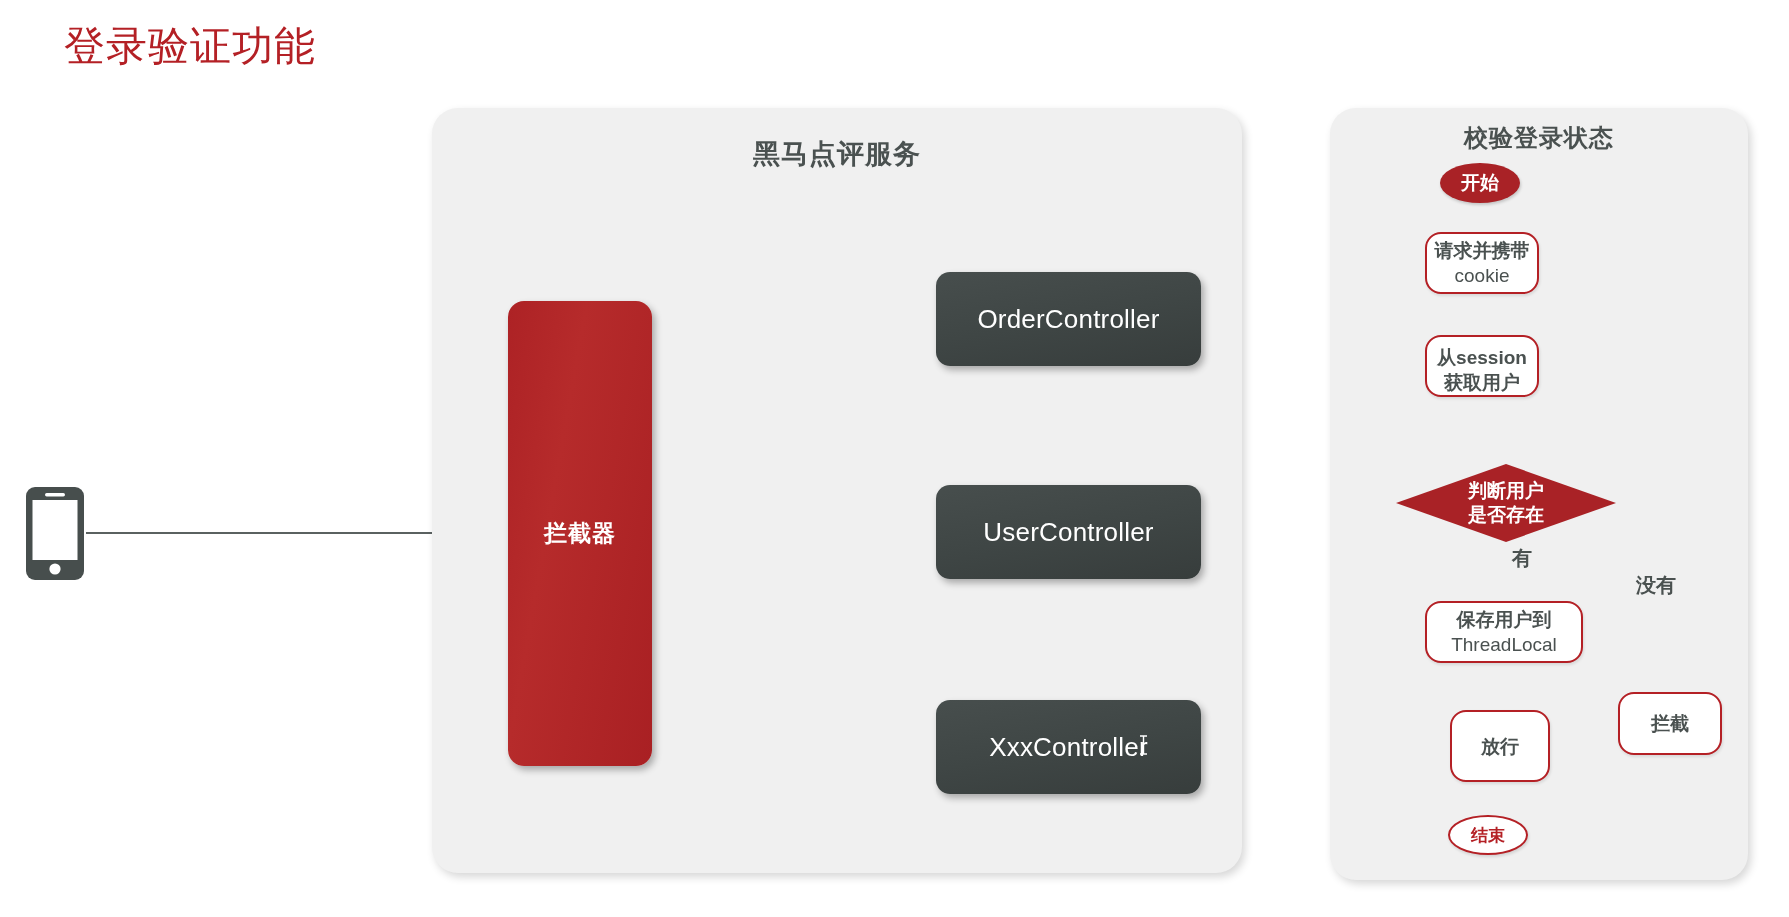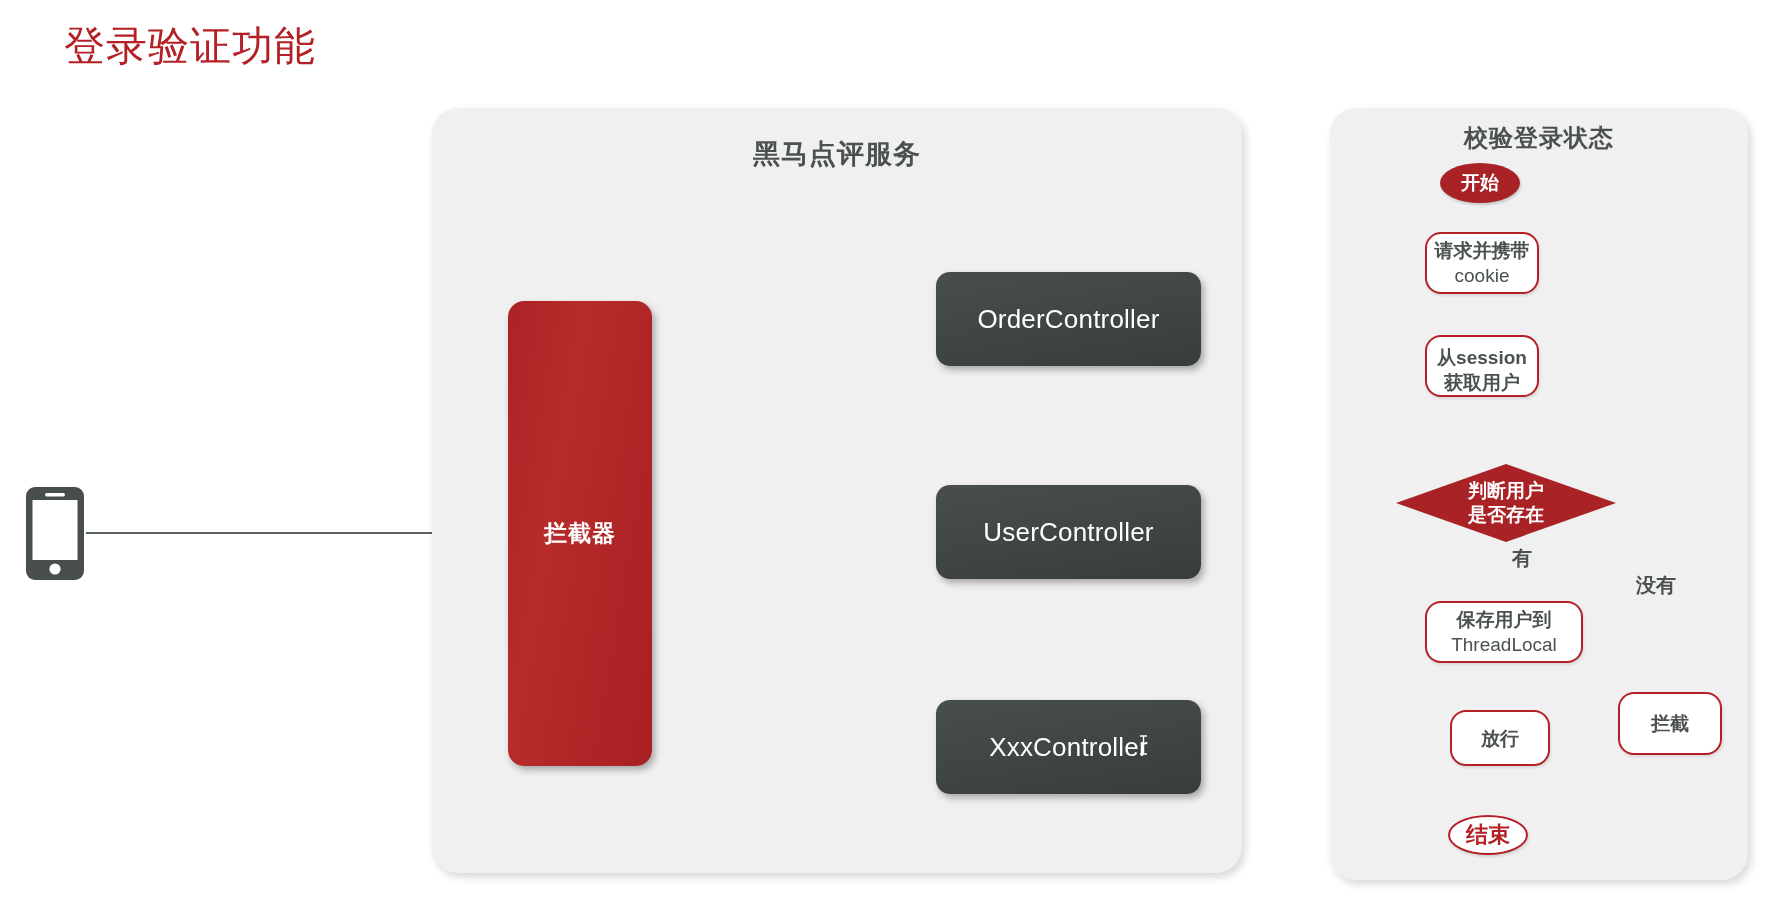--- a/index.html
+++ b/index.html
@@ -159,29 +159,29 @@
     color: #ffffff;
     font-size: 19px;
     font-weight: bold;
     box-shadow: 1px 2px 3px rgba(0,0,0,0.18);
   }
   .flow-terminal-end {
     background: #ffffff;
     border: 2px solid #b42025;
     border-radius: 50%;
     color: #b42025;
-    font-size: 22px;
+    font-size: 17px;
     font-weight: bold;
     box-shadow: 1px 2px 3px rgba(0,0,0,0.12);
   }
   #node-start   { left: 1440px; top: 163px; width: 80px;  height: 40px; }
   #node-request { left: 1425px; top: 232px; width: 114px; height: 62px; }
   #node-session { left: 1425px; top: 335px; width: 114px; height: 62px; align-items: flex-end; }
   #node-save    { left: 1425px; top: 592px; width: 158px; height: 62px; }
-  #node-pass    { left: 1450px; top: 710px; width: 100px; height: 56px; }
+  #node-pass    { left: 1450px; top: 710px; width: 100px; height: 72px; }
   #node-block   { left: 1618px; top: 692px; width: 104px; height: 63px; }
   #node-end     { left: 1448px; top: 815px; width: 80px;  height: 40px; }
 
   #node-save { left: 1425px; width: 158px; margin-top: 9px; }
 
   
   #node-decision {
     position: absolute;
     left: 1396px;
     top: 464px;

